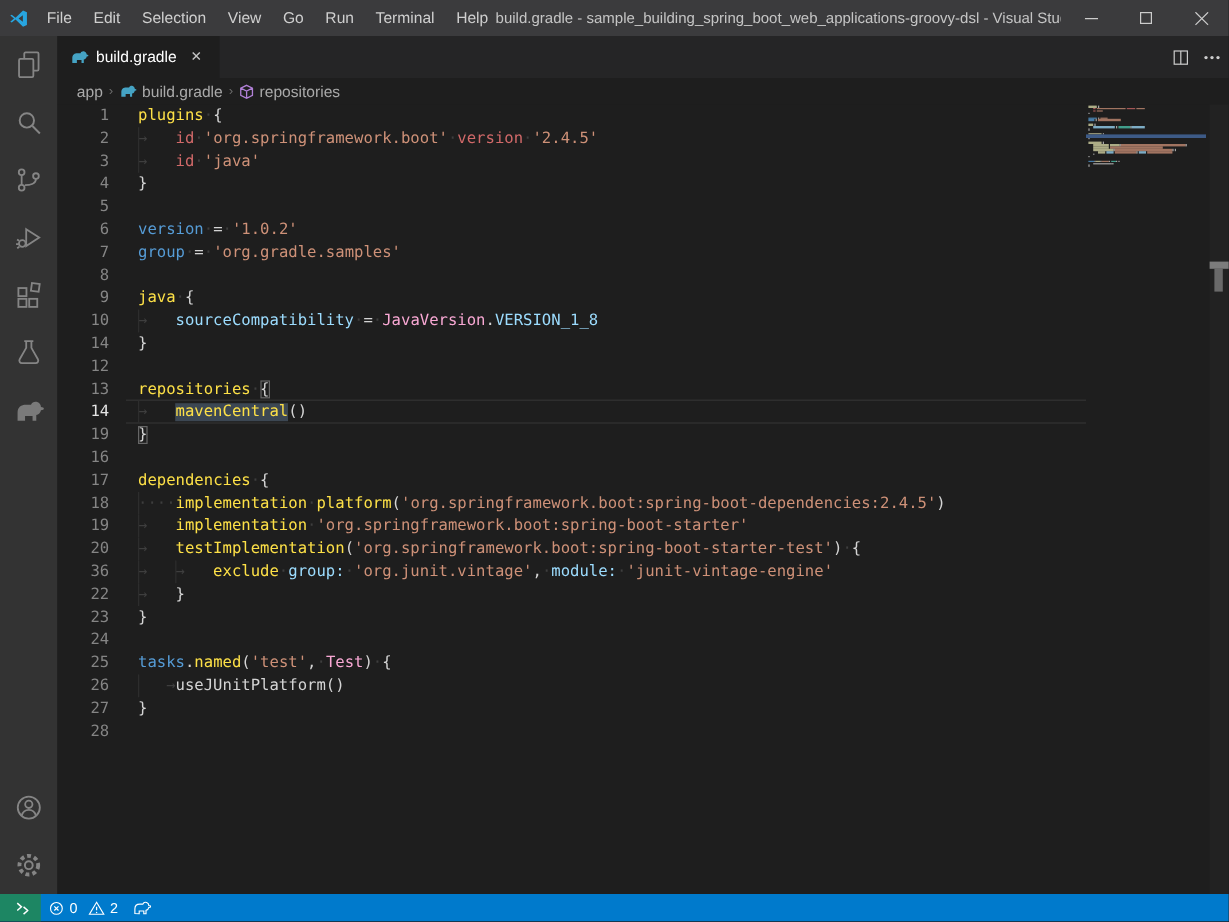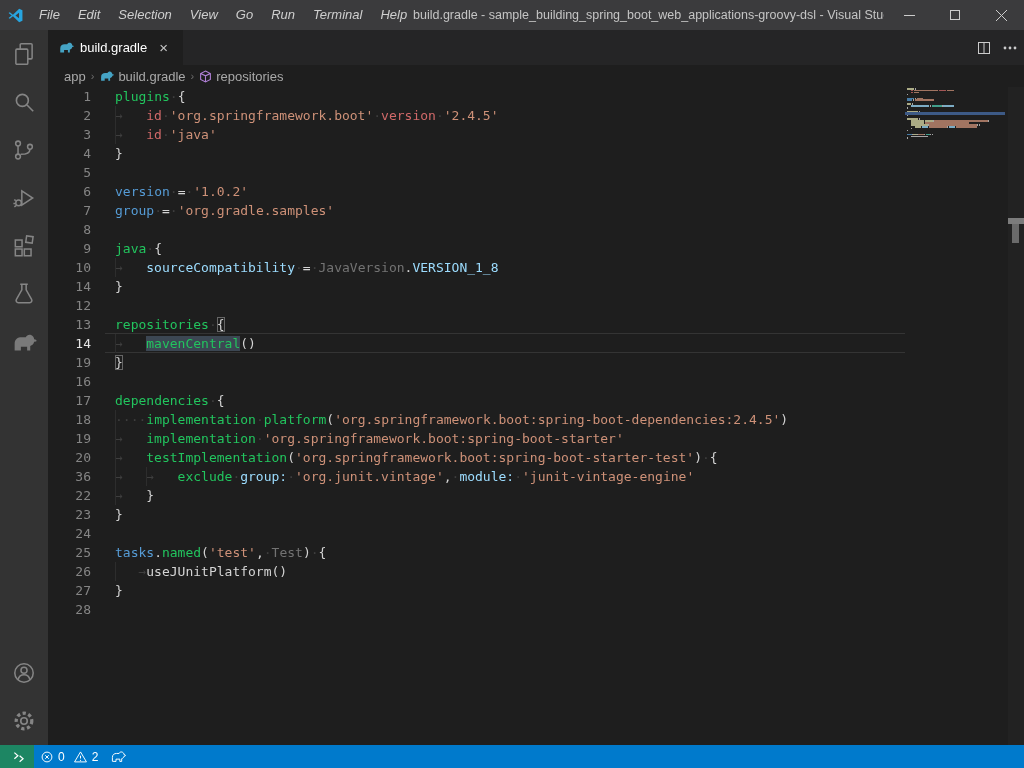--- a/index.html
+++ b/index.html
@@ -4,21 +4,21 @@
 <style>
   * { margin:0; padding:0; box-sizing:border-box; }
   html,body { width:1024px; height:768px; background:#1e1e1e; overflow:hidden;
               font-family:"Liberation Sans", sans-serif; }
   .window { position:relative; width:1024px; height:768px; background:#1e1e1e; }
 
   
   .titlebar { position:absolute; top:0; left:0; width:1024px; height:30px;
               background:#3b3b3d; display:flex; align-items:center; color:#cccccc; }
   .tb-logo { width:30px; display:flex; justify-content:center; align-items:center; }
-  .menus { display:flex;font-style:italic; }
+  .menus { display:flex; }
   .menu-item { padding:0 9px; font-size:13px; line-height:30px; color:#cfcfcf; cursor:default; }
   .tb-title { position:absolute; left:413px; right:140px; font-size:12.5px; color:#c5c5c5;
               line-height:30px; white-space:nowrap; overflow:hidden; }
   .win-controls { position:absolute; right:0; top:0; height:30px; display:flex; }
   .win-btn { width:46px; height:30px; display:flex; align-items:center; justify-content:center; }
 
   
   .main { position:absolute; top:30px; left:0; width:816px; height:715px; display:flex; }
 
   .activitybar { width:48px; height:715px; background:#333333; position:relative; }
@@ -45,22 +45,22 @@
   .gutter { position:absolute; top:0; left:0; width:43px; }
   .ln { height:19px; line-height:19px; text-align:right; color:#858585; }
   .ln.active { color:#e5e5e5; }
   .code { position:absolute; top:0; left:67px; }
   .cl { position:absolute; height:19px; line-height:19px; white-space:pre; color:#d4d4d4; }
   .cur-line { position:absolute; left:57px; width:800px; height:20px;
               border-top:1px solid #343434; border-bottom:1px solid #343434; }
   .guide { position:absolute; top:0; width:1px; height:19px; background:#2d2d2d; }
   .tabws { display:inline-block; width:31.3px; color:#3e3e3e; }
   .wsd { color:#3e3e3e; }
-  .c-fn { color:#22c55e; } .c-kw { color:#569cd6; } .c-var { color:#9cdcfe; }
-  .c-cls { color:#737373; } .c-str { color:#ce9178; } .c-red { color:#d16969; }
+  .c-fn { color:#fde047; } .c-kw { color:#569cd6; } .c-var { color:#9cdcfe; }
+  .c-cls { color:#f9a8d4; } .c-str { color:#ce9178; } .c-red { color:#d16969; }
   .c-pun { color:#d4d4d4; }
   .hl { background:#3c4753; }
   .bm { outline:1px solid #666666; outline-offset:-1px; }
 
   .minimap { position:absolute; top:0; left:857px; width:100px; height:658px; }
   .mm-seg { position:absolute; height:1.6px; }
   .mm-hl { position:absolute; left:0; width:100px; height:3px; background:#3d5a86; }
 
   .ruler { position:absolute; top:0; left:960px; width:16px; height:658px; background:#222222; }
   .ruler-cursor { position:absolute; left:0; top:131px; width:16px; height:6px; background:#7c7c7c; }

